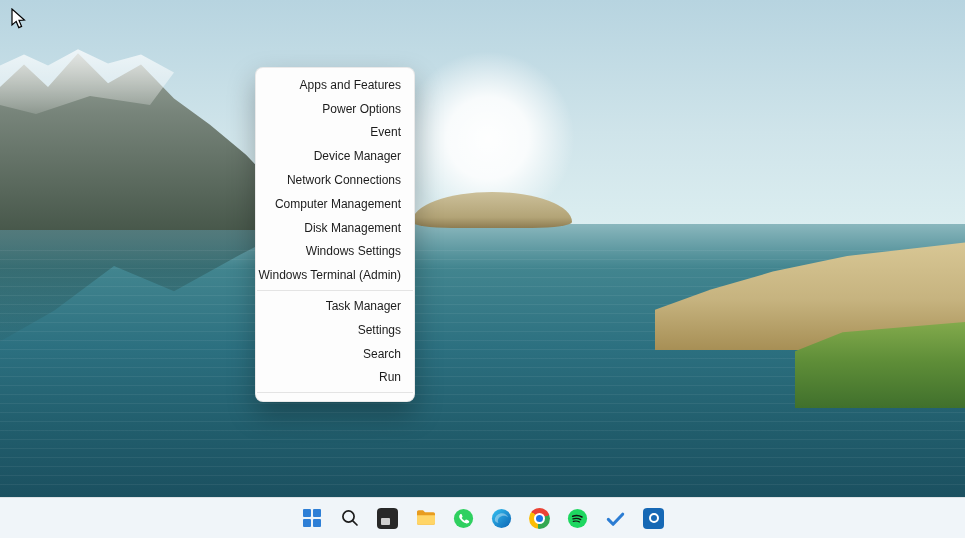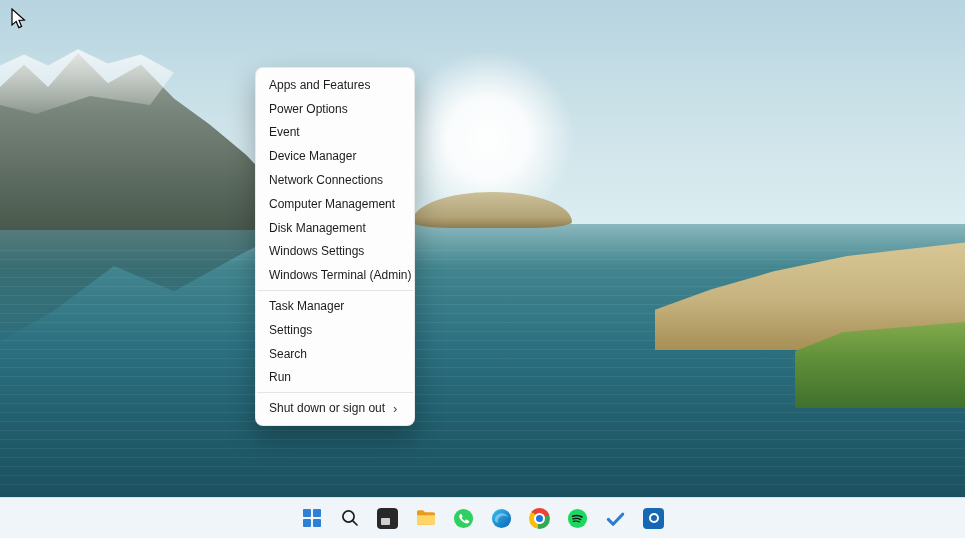--- a/index.html
+++ b/index.html
@@ -35,21 +35,21 @@
     background:linear-gradient(180deg,#82aa4c 0%,#5f8e38 45%,#40702c 100%);
     clip-path:polygon(0 34%,28% 12%,100% 0,100% 100%,0 100%);}
   .ripples{position:absolute;left:0;top:250px;width:965px;height:240px;opacity:.12;
     background:repeating-linear-gradient(180deg,rgba(255,255,255,.5) 0 1px,rgba(255,255,255,0) 1px 9px);}
   
   .cursor{position:absolute;left:10px;top:8px;z-index:60;}
   
   .menu{position:absolute;left:255px;top:67px;width:160px;box-sizing:border-box;
     background:#fdfdfd;border:1px solid rgba(0,0,0,0.08);border-radius:8px;
     box-shadow:0 12px 28px rgba(0,0,0,0.28);padding:5px 0;z-index:50;}
-  .menu-item{height:23.8px;display:flex;align-items:center;justify-content:flex-start;
+  .menu-item{height:23.8px;display:flex;align-items:center;justify-content:flex-end;
     padding:0 13px;font-size:12px;color:#1c1c1c;white-space:nowrap;cursor:default;}
   .menu-sep{height:1px;background:#e4e4e4;margin:3px 1px;}
   .submenu-arrow{color:#454545;font-size:13px;line-height:1;margin-left:8px;}
   
   .taskbar{position:absolute;left:0;bottom:0;width:965px;height:40px;z-index:40;
     background:rgba(243,247,250,0.97);border-top:1px solid rgba(0,0,0,0.06);
     display:flex;align-items:center;justify-content:center;gap:6px;}
   .tb-icon{width:32px;height:32px;border-radius:5px;display:flex;align-items:center;
     justify-content:center;cursor:pointer;}
   .win-grid{width:18px;height:18px;display:grid;grid-template-columns:1fr 1fr;gap:2px;}
@@ -118,24 +118,20 @@
   <div class="menu-item">
       <span>Settings</span>
     </div>
   <div class="menu-item">
       <span>Search</span>
     </div>
   <div class="menu-item">
       <span>Run</span>
     </div>
   <div class="menu-sep"></div>
-  <div class="menu-item">
-    <span>Shut down or sign out</span>
-    <span class="submenu-arrow">›</span>
-  </div>
 </div>
 
 <div class="taskbar">
 
   <div class="tb-icon">
     <div class="win-grid">
       <span></span>
         <span></span>
         <span></span>
         <span></span>

